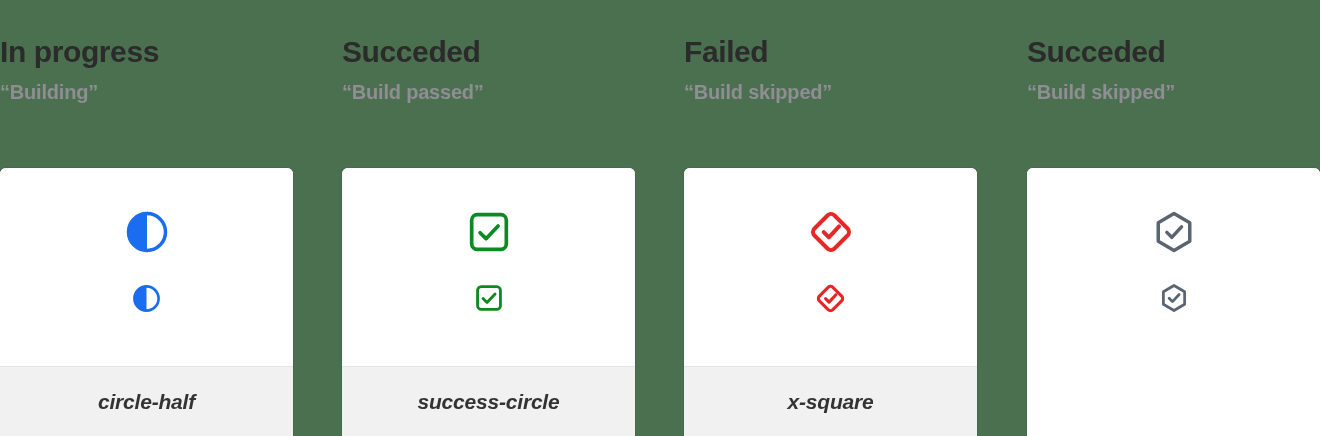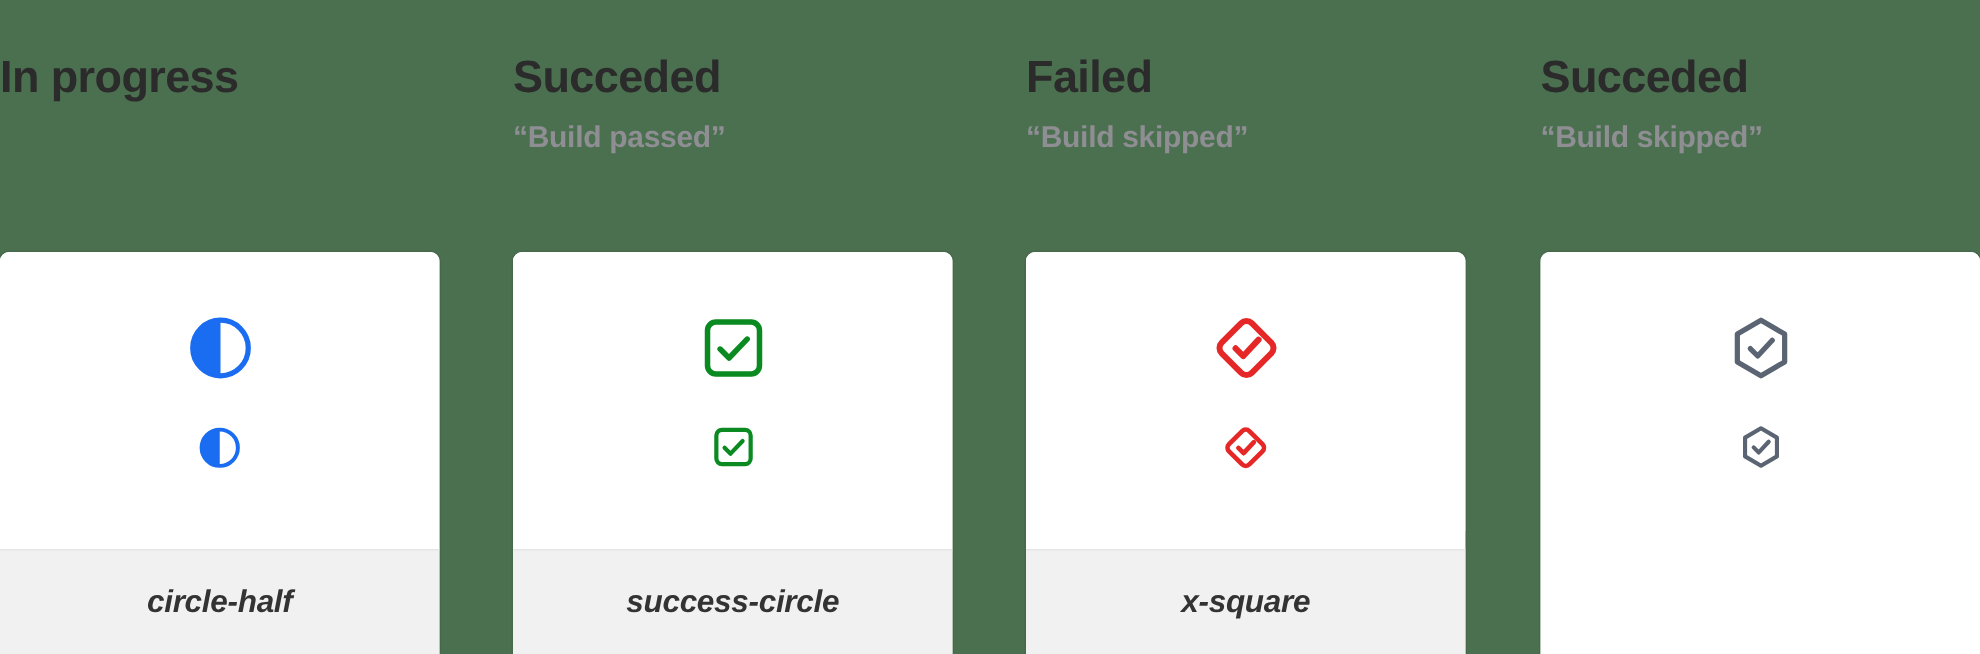--- a/index.html
+++ b/index.html
@@ -123,20 +123,21 @@
 </style>
 </head>
 <body>
 
 <div class="board">
   <div class="columns">
 
     <div class="column">
       <div class="col-head">
         <div class="col-title">In progress</div>
+        <div class="col-sub">“Building”</div>
       </div>
       <div class="card">
         <div class="card-body">
           <div class="icon-slot big">
             <svg width="44" height="44" viewBox="0 0 24 24" aria-hidden="true">
               <circle cx="12" cy="12" r="10.1" fill="#ffffff" stroke="#1a6cf0" stroke-width="1.9"></circle>
               <path d="M12 1.9 A10.1 10.1 0 0 0 12 22.1 Z" fill="#1a6cf0"></path>
             </svg>
           </div>
           <div class="icon-slot small">

